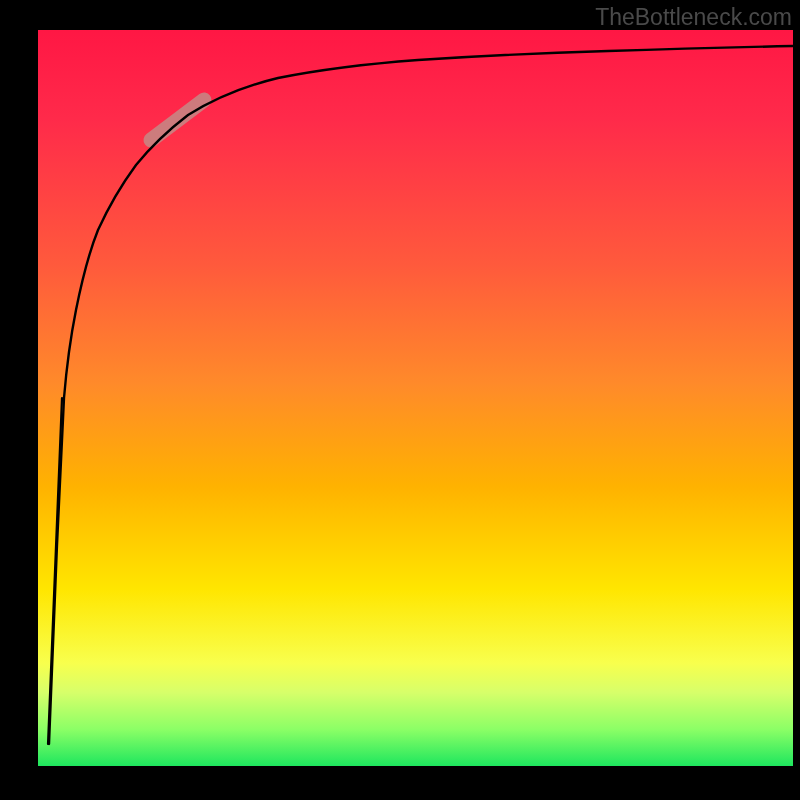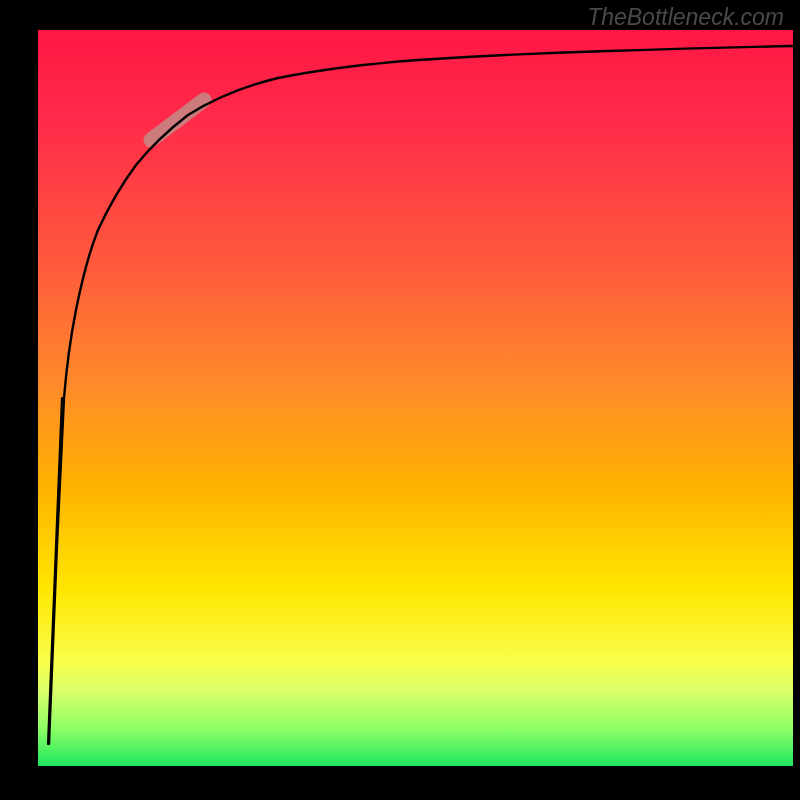--- a/index.html
+++ b/index.html
@@ -42,27 +42,26 @@
     position: absolute;
     left: 0;
     top: 0;
     width: 755px;
     height: 736px;
     pointer-events: none;
   }
   .watermark {
     position: absolute;
     top: 4px;
-    right: 16px;
+    right: 8px;
     font-size: 23px;
     font-weight: 400;
     color: #4a4a4a;
     letter-spacing: 0px;
     user-select: none;
-    font-style: italic;
   }
 </style>
 </head>
 <body>
 
 <div class="frame">
 
   <div class="watermark">TheBottleneck.com</div>
 
   <div class="plot-area">

